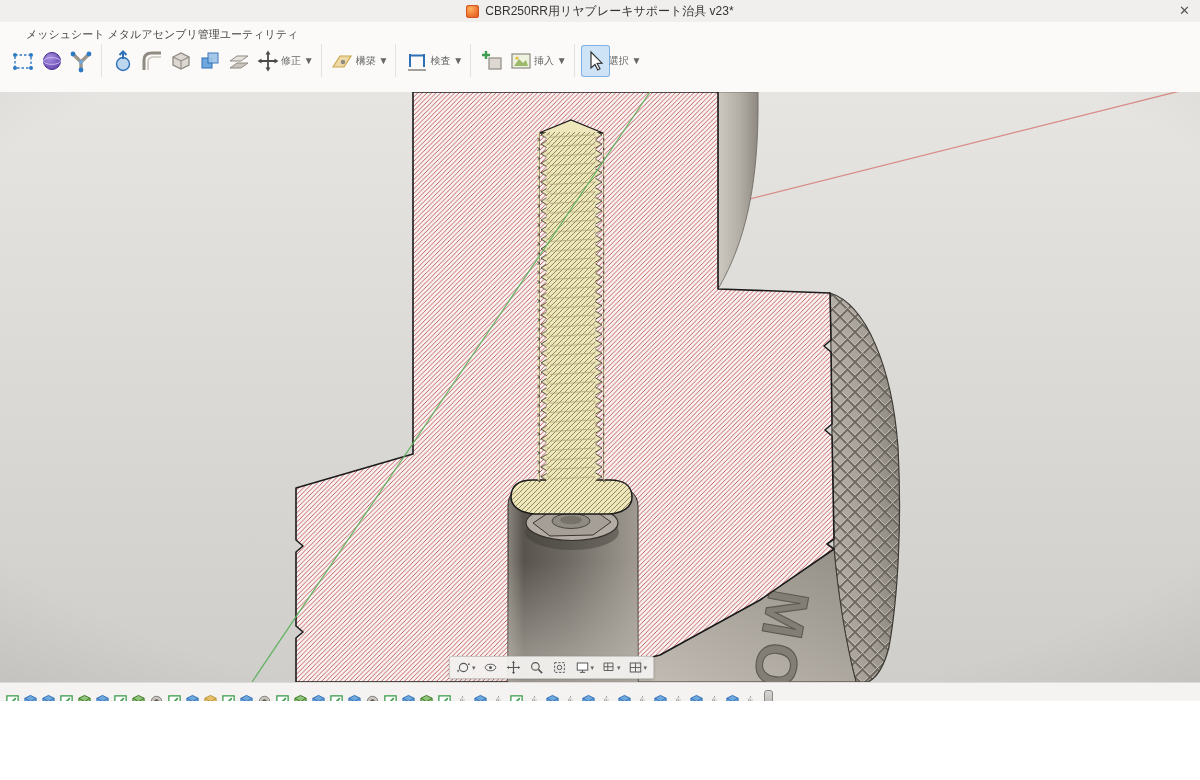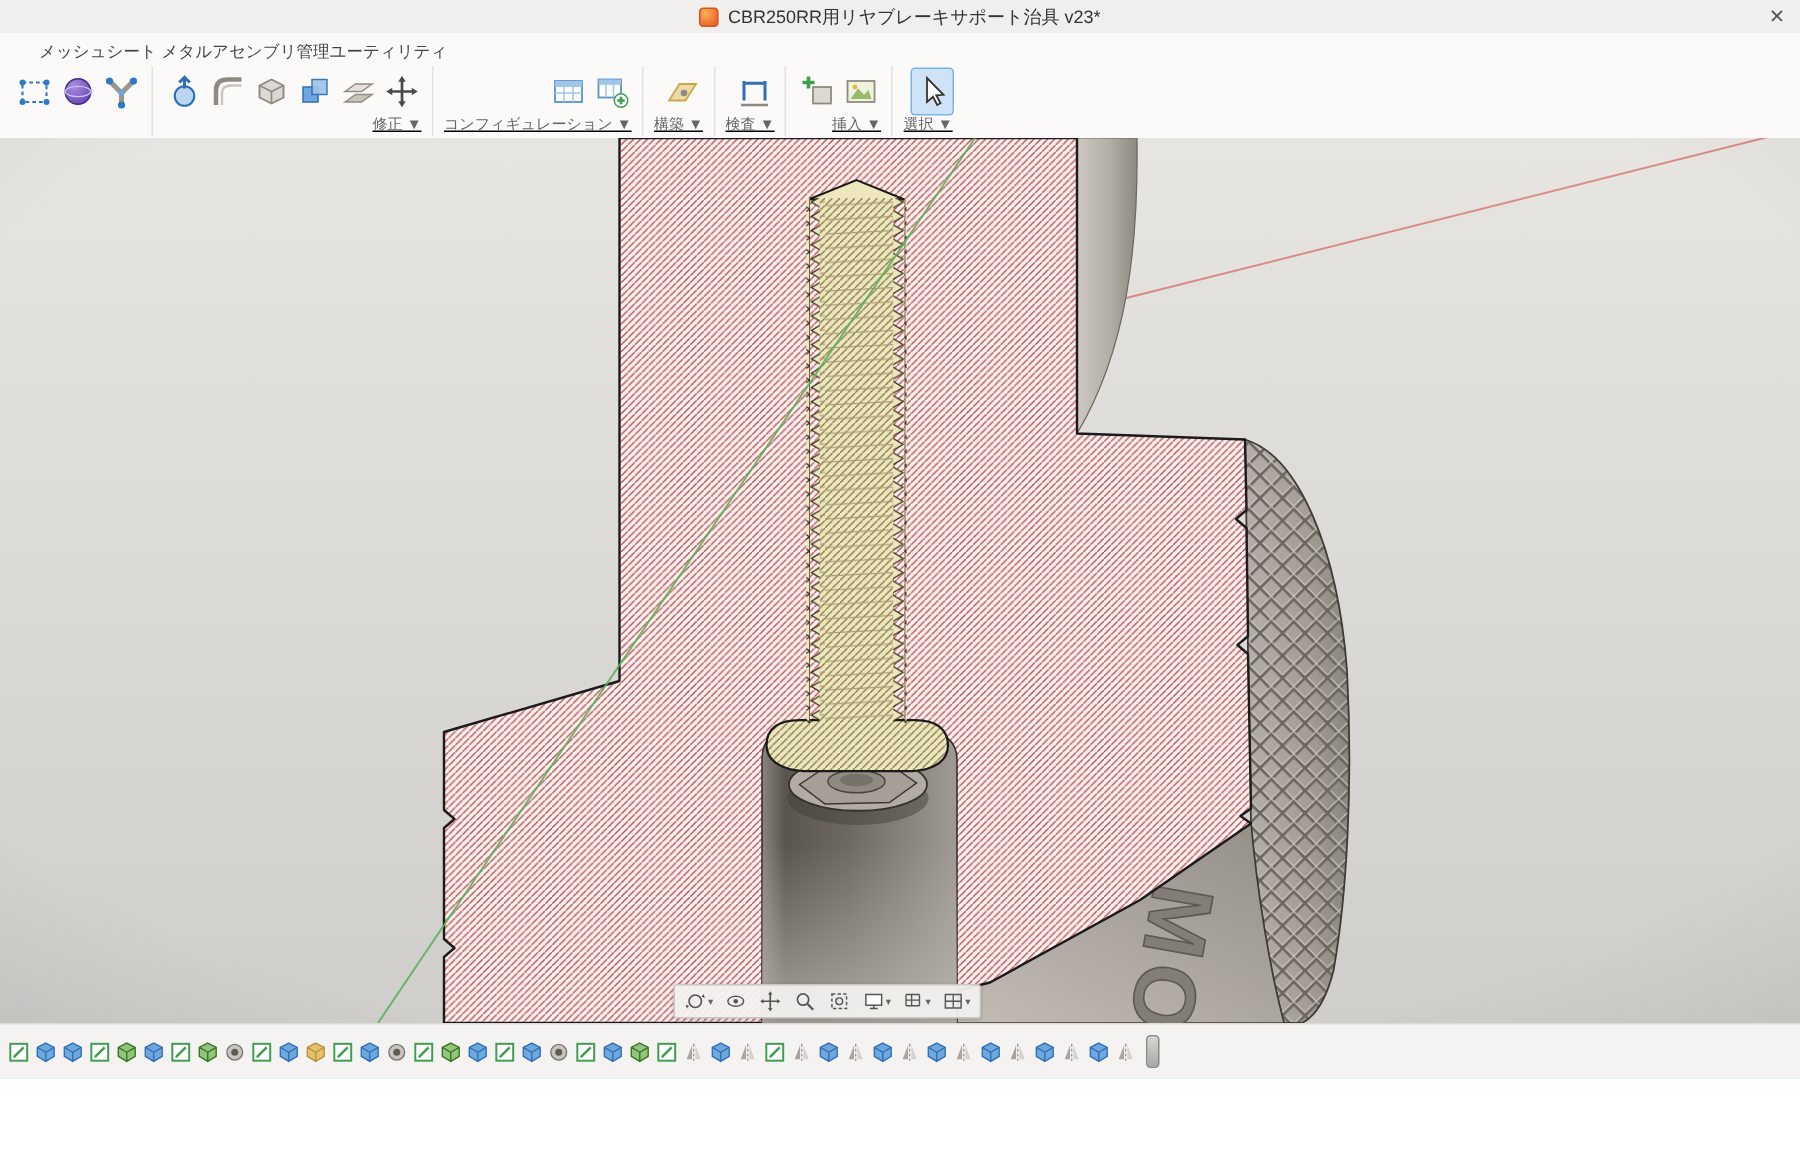--- a/index.html
+++ b/index.html
@@ -1,32 +1,32 @@
 <!DOCTYPE html>
 <html><head>
 <meta charset="utf-8">
 <style>
   html,body{margin:0;padding:0;background:#fff;}
-  .app{position:relative;width:1200px;height:780px;overflow:hidden;background:#5eead4;
+  .app{position:relative;width:1200px;height:701px;overflow:hidden;background:#15803d;
        font-family:"Liberation Sans","DejaVu Sans",sans-serif;-webkit-font-smoothing:antialiased;}
 
   
   .titlebar{position:absolute;left:0;top:0;width:1200px;height:22px;background:#f1efee;
             border-bottom:1px solid #dcdad7;display:flex;align-items:center;justify-content:center;}
   .doc-tab{display:flex;align-items:center;gap:6px;font-size:12px;color:#333;}
   .doc-icon{width:13px;height:13px;border-radius:3px;
             background:radial-gradient(circle at 35% 30%, #ffb25e, #e8662a 70%);box-shadow:0 0 0 1px #d4551f inset;}
   .close-btn{position:absolute;right:10px;top:0;height:22px;line-height:22px;font-size:13px;color:#555;cursor:default;}
 
   
   .toolbar{position:absolute;left:0;top:22px;width:1200px;height:70px;background:#fbfaf9;border-bottom:1px solid #d5d3d0;}
   .tabs{display:flex;padding:5px 10px 2px 26px;font-size:11px;color:#444;}
   .tab{cursor:default;white-space:nowrap;}
   .groups{display:flex;align-items:flex-start;padding:0 2px;}
-  .group{display:flex;flex-direction:column;align-items:flex-end;padding:1px 7px 0 7px;text-decoration:underline;}
+  .group{display:flex;flex-direction:row;align-items:center;padding:1px 7px 0 7px;}
   .group + .group{border-left:1px solid #e4e2df;}
   .g-icons{display:flex;gap:2px;align-items:center;height:32px;}
   .tbtn{width:27px;height:30px;display:flex;align-items:center;justify-content:center;border-radius:2px;}
   .tbtn svg{width:24px;height:24px;}
   .tbtn[data-name="select-tool-icon"]{background:#cfe3f7;box-shadow:0 0 0 1px #7fb2e5;}
   .glabel{font-size:10px;color:#666;height:14px;line-height:14px;white-space:nowrap;}
 
   
   .viewport{position:absolute;left:0;top:92px;width:1200px;height:590px;}
   .viewport svg.scene{display:block;}
@@ -284,36 +284,20 @@
                 <use href="#s-offset"></use>
               </svg>
             </span>
             <span class="tbtn" data-name="move-copy-icon" title="move-copy-icon">
               <svg viewBox="0 0 24 24">
                 <use href="#s-move"></use>
               </svg>
             </span>
           </div>
         <div class="glabel" data-name="toolbar-group-label">修正 ▼</div>
-      </div>
-      <div class="group" data-name="toolbar-group-configuration">
-        <div class="g-icons">
-
-        <span class="tbtn" data-name="configuration-table-icon" title="configuration-table-icon">
-              <svg viewBox="0 0 24 24">
-                <use href="#s-table"></use>
-              </svg>
-            </span>
-            <span class="tbtn" data-name="insert-configuration-icon" title="insert-configuration-icon">
-              <svg viewBox="0 0 24 24">
-                <use href="#s-tableplus"></use>
-              </svg>
-            </span>
-          </div>
-        <div class="glabel" data-name="toolbar-group-label">コンフィギュレーション ▼</div>
       </div>
       <div class="group" data-name="toolbar-group-construct">
         <div class="g-icons">
 
         <span class="tbtn" data-name="construction-plane-icon" title="construction-plane-icon">
               <svg viewBox="0 0 24 24">
                 <use href="#s-plane"></use>
               </svg>
             </span>
           </div>

